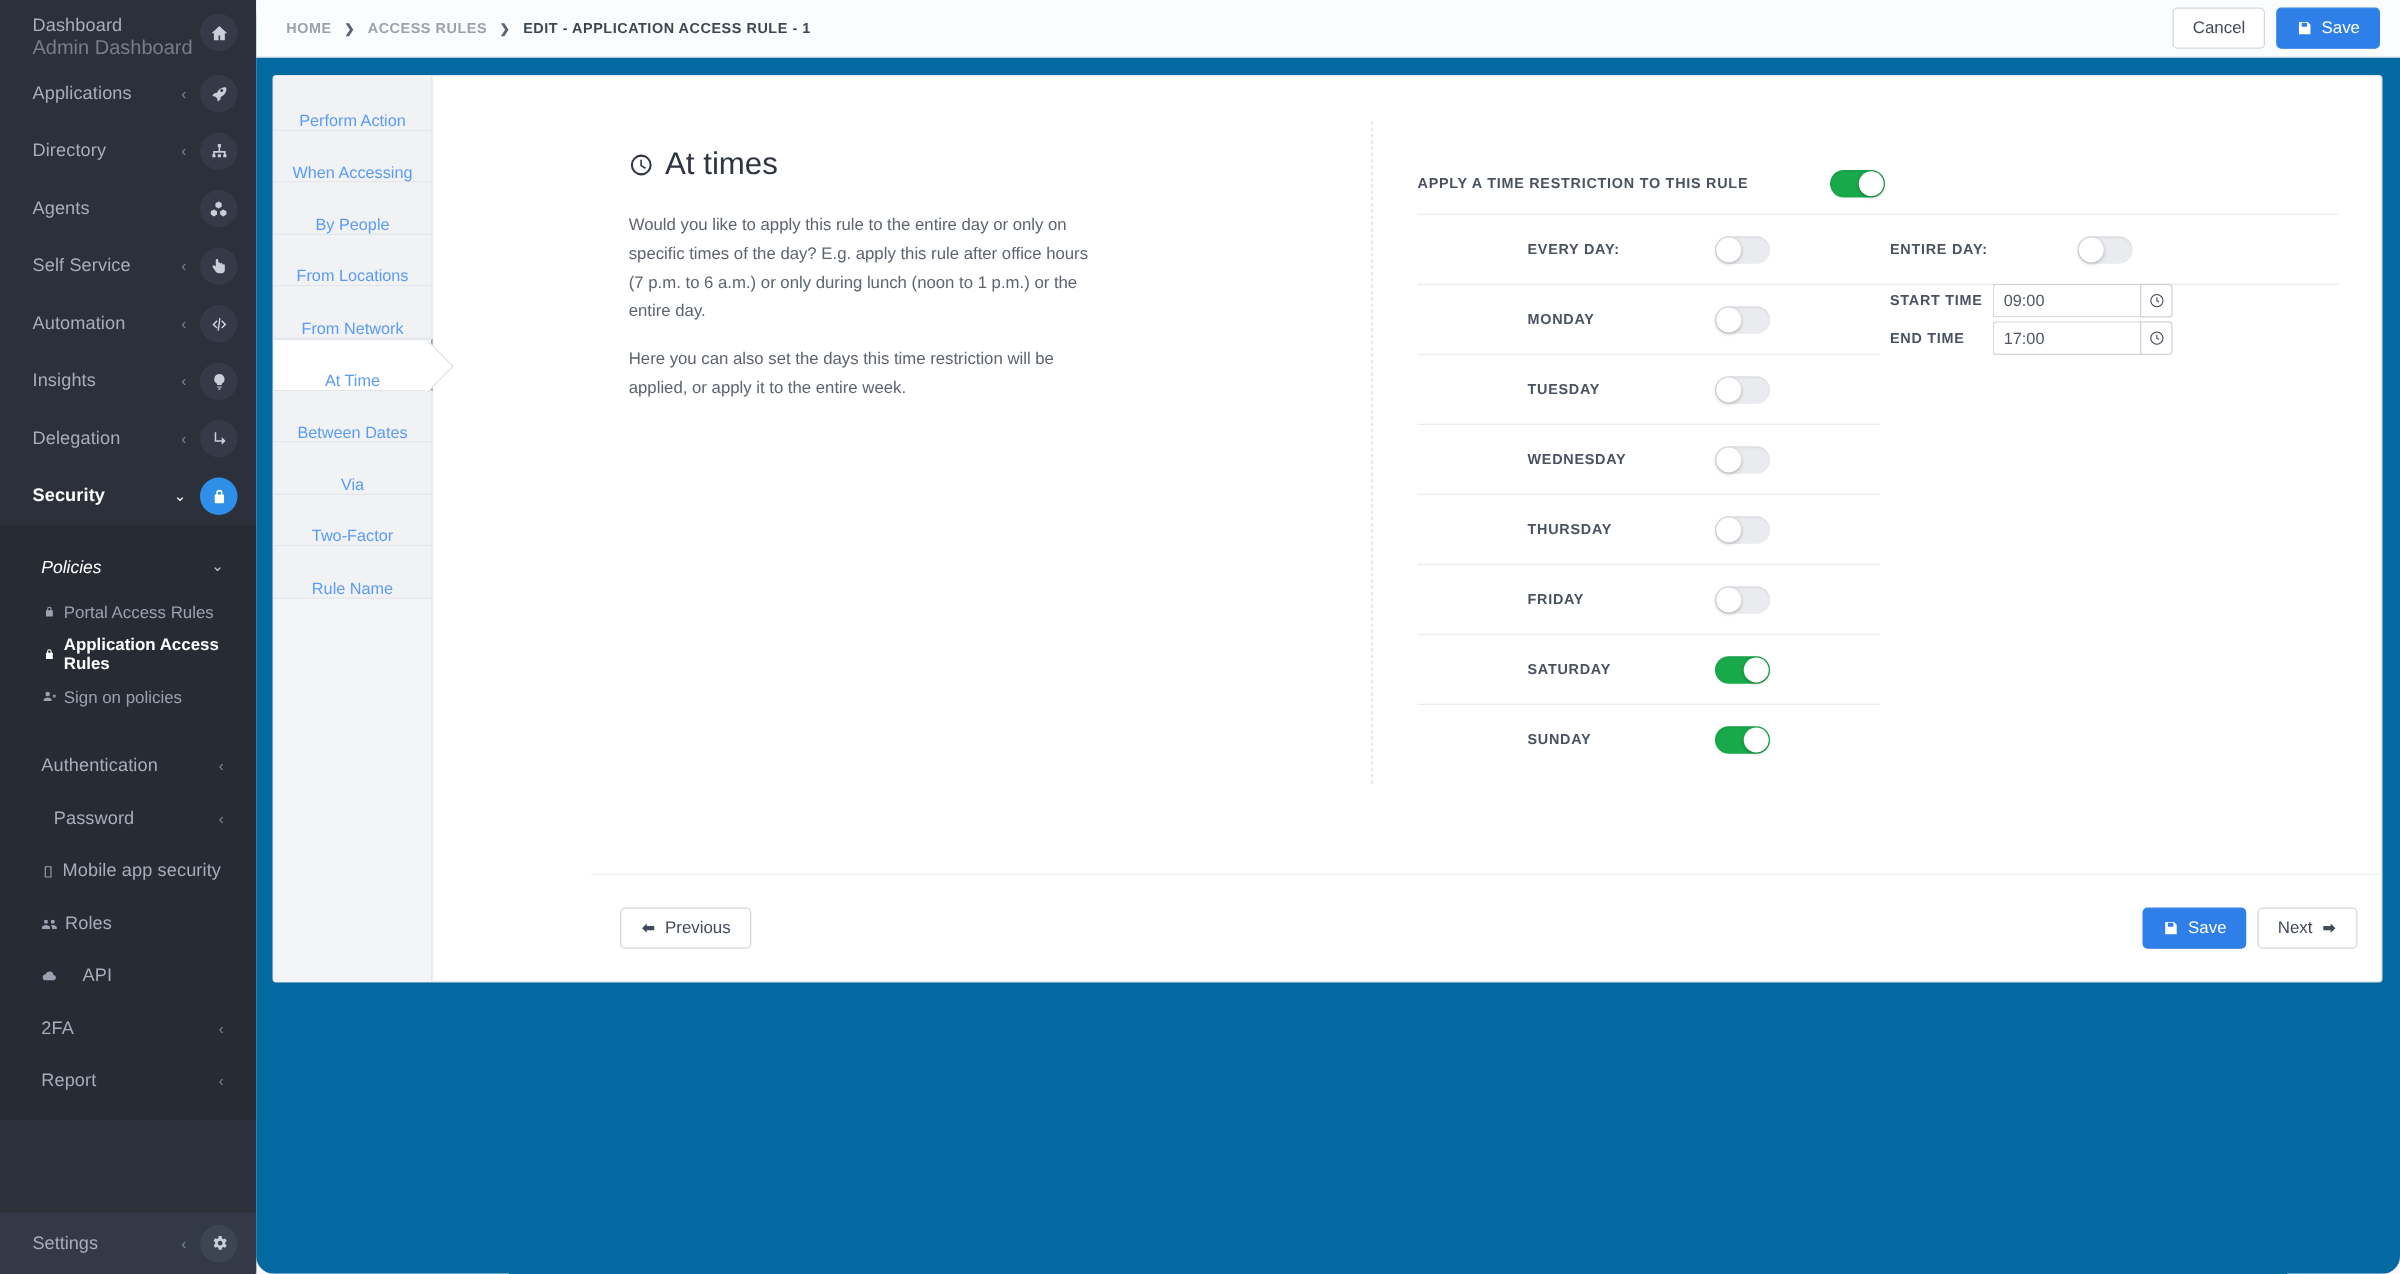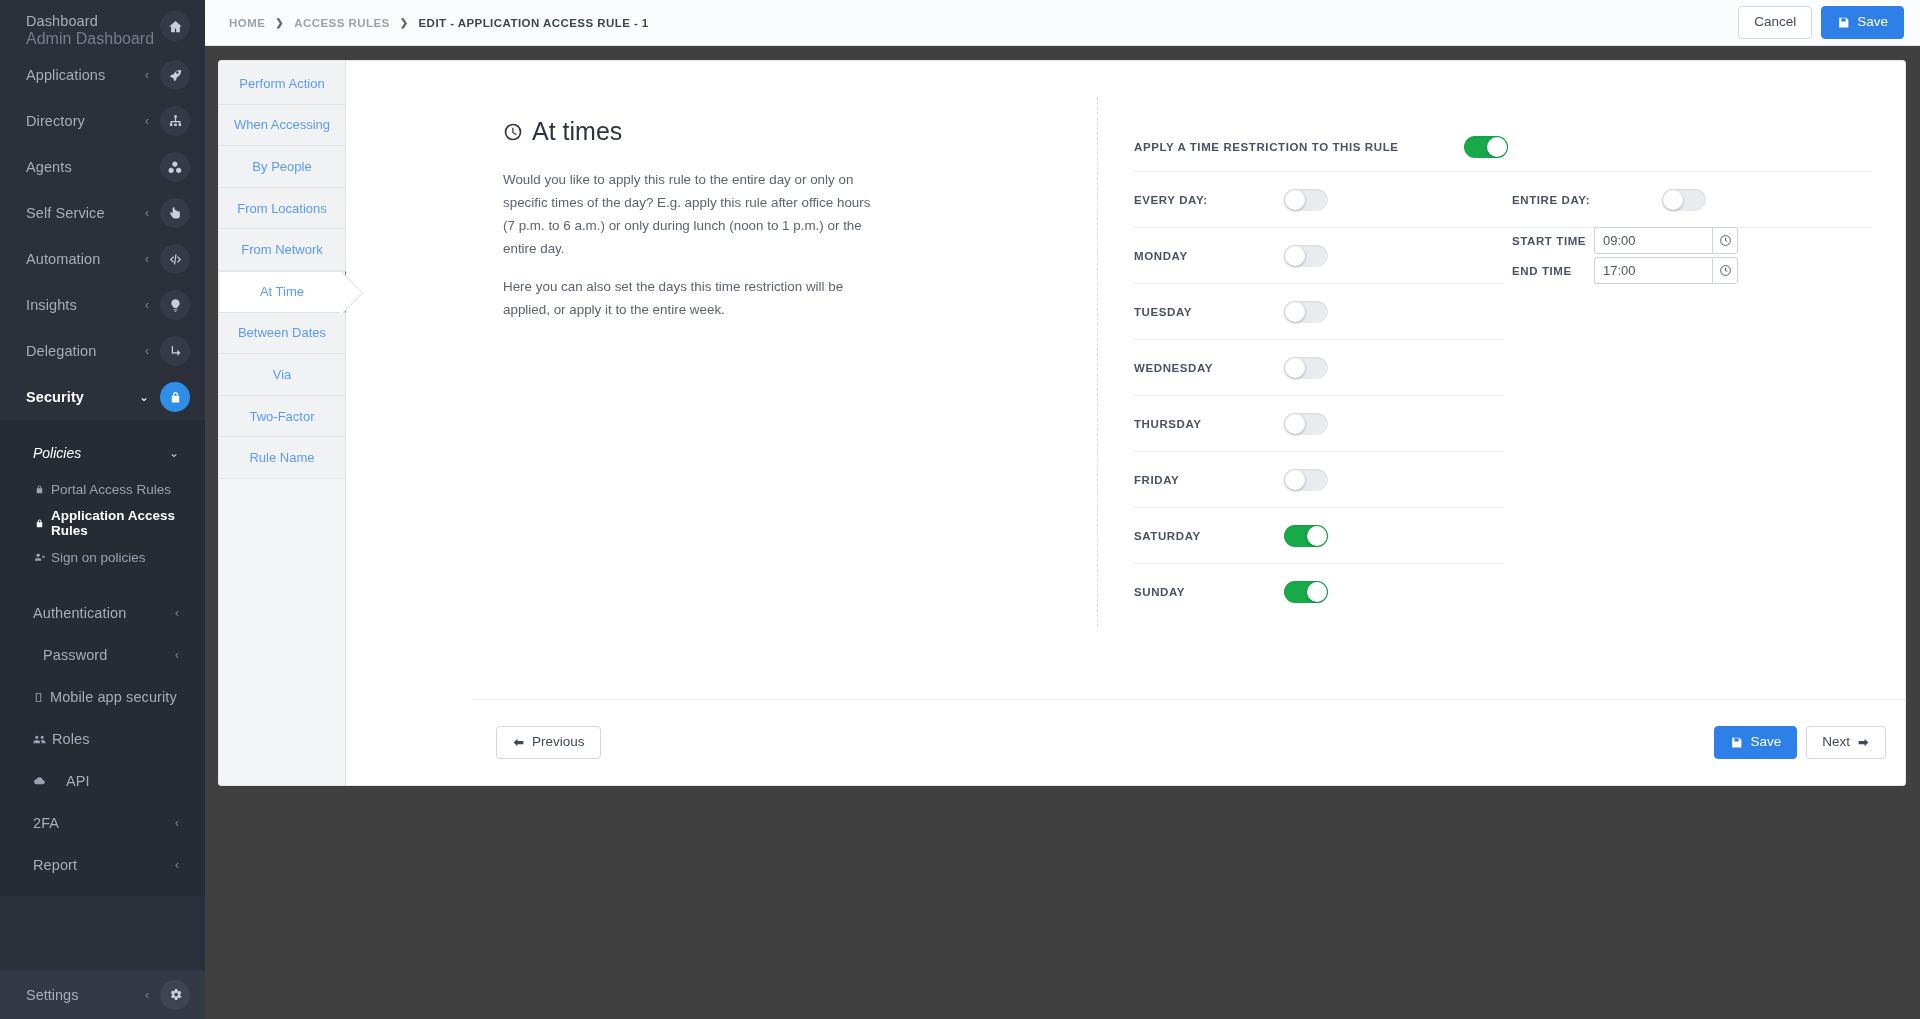--- a/index.html
+++ b/index.html
@@ -73,21 +73,21 @@
   }
   #sidebar-footer .label { font-size: 14.5px; color: #a7adba; }
   #sidebar-footer .caret { position:absolute; right:56px; color:#7e8697; font-size: 12px; }
   #sidebar-footer .bubble {
     position:absolute; right:15px; width:30px; height:30px; border-radius:50%;
     background:#3d4452; display:flex; align-items:center; justify-content:center;
   }
   #sidebar-footer .bubble svg { width:15px; height:15px; fill:#c9ced8; }
 
   
-  #main { flex: 1; height: 1019px; position: relative; background:#404040; }
+  #main { flex: 1; height: 1019px; position: relative; background:#0369a1;border-radius:14px; }
 
   #topbar {
     height: 46px; background: #fbfcfd;
     border-bottom: 1px solid #e4e7ec;
     display: flex; align-items: center;
     padding: 0 16px 0 24px;
   }
   #breadcrumb { display:flex; align-items:center; gap: 10px; font-size: 11.5px; font-weight: bold; letter-spacing:.45px;}
   #breadcrumb .crumb { color: #9aa2ae; }
   #breadcrumb .crumb.current { color: #3c4554; }
@@ -115,21 +115,21 @@
   }
 
   #steps {
     width: 127px; flex: 0 0 127px;
     background: #f4f5f6;
     border-right: 1px solid #dfe2e6;
     padding-top: 2px;
   }
   .step {
     height: 41.6px;
-    display: flex; align-items: center; justify-content: center;
+    display: flex; align-items: flex-end; justify-content: center;
     font-size: 13px; color: #5b9bf5;
     border-bottom: 1px solid #e2e5e9;
     background: #f1f2f4;
     cursor: pointer;
     position: relative;
   }
   .step.active {
     background: #ffffff; color: #5b9bf5;
     border-right: 1px solid #737373;
     margin-right: -1px; z-index: 3;
@@ -213,21 +213,21 @@
 
   #footer-bar {
     position: absolute; left: 127px; right: 0; bottom: 0;
     height: 86px; display: flex; align-items: center;
     padding: 0 19px 0 23px;
     border-top: 1px solid #eceef1;
   }
   #footer-bar .right { margin-left: auto; display: flex; gap: 9px; }
 
   
-  .left-block { display:flex; align-items:center; width: 370px; }
+  .left-block { display:flex; align-items:center; width: 370px; justify-content: center; }
   .right-block { display:flex; align-items:center; margin-left: 0; }
 </style>
 </head>
 <body>
 
 <div id="sidebar">
 
   <div class="nav-row dashboard">
     <span class="label">Dashboard</span>
     <span class="sublabel">Admin Dashboard</span>

